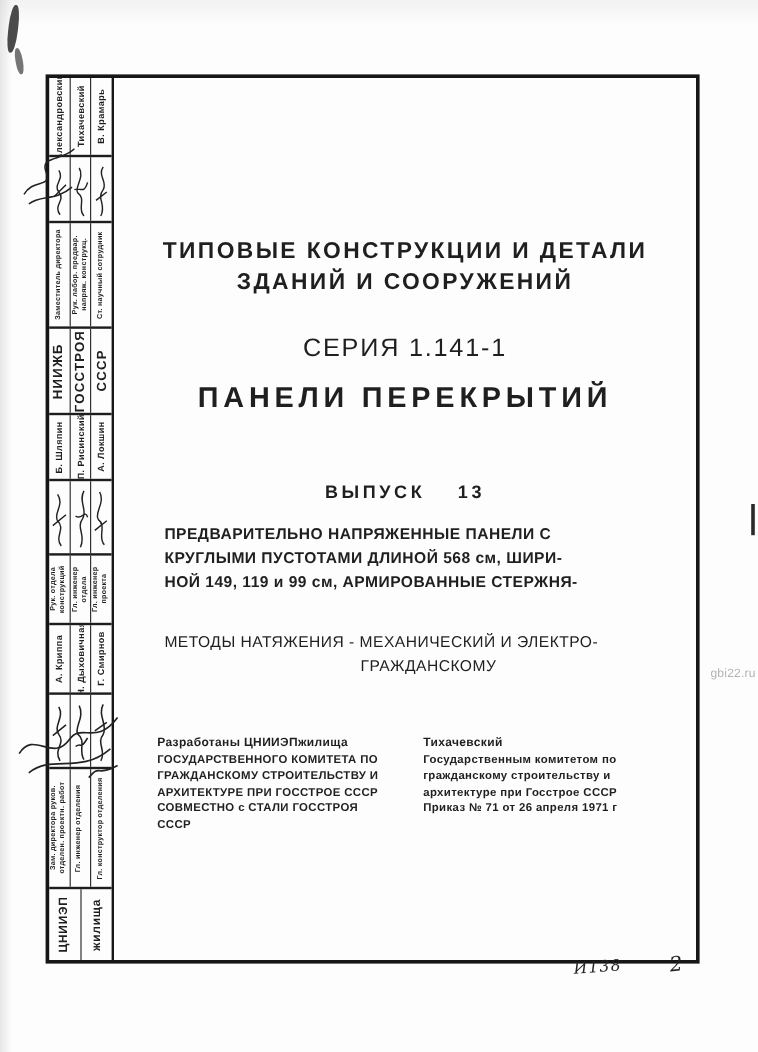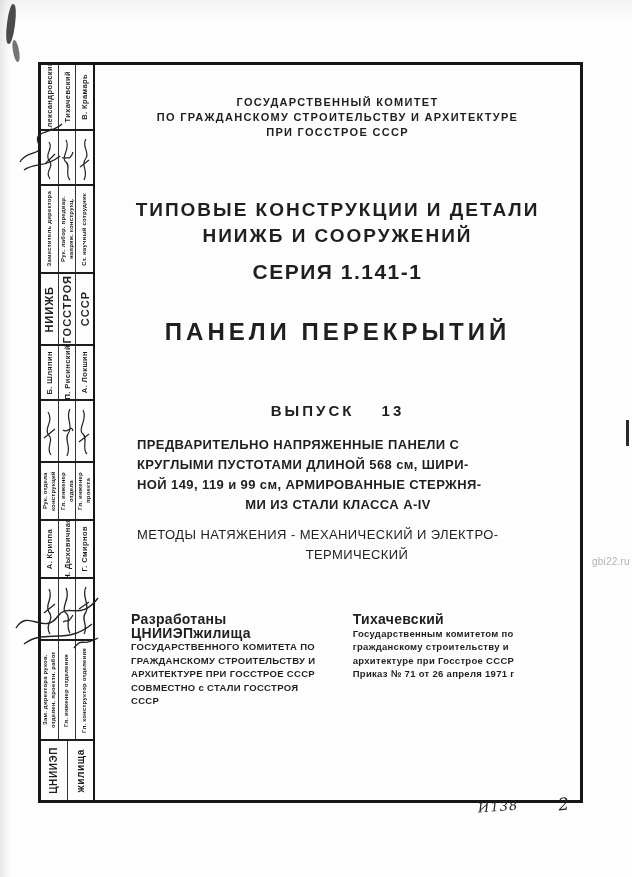--- a/index.html
+++ b/index.html
@@ -33,35 +33,35 @@
   .vname{font-size:7.5px;font-weight:bold;letter-spacing:.4px;}
   .vtitle{font-size:6px;font-weight:bold;white-space:normal;line-height:1.25;letter-spacing:.2px;text-align:center;}
   .vorg{font-size:11px;font-weight:bold;letter-spacing:1px;}
   .vorg2{font-size:10px;font-weight:bold;letter-spacing:.6px;}
   .sig{width:100%;height:100%;display:flex;align-items:center;justify-content:center;}
   
   .content{position:absolute;left:54px;top:0;right:0;bottom:0;}
   .cblock{position:absolute;left:0;right:0;text-align:center;}
   .committee{top:30px;font-size:11px;font-weight:bold;letter-spacing:1.3px;line-height:15px;}
   .doctype{top:132px;font-size:19px;font-weight:bold;letter-spacing:2px;line-height:26px;}
-  .series{top:195px;font-size:21px;font-weight:bold;letter-spacing:1.5px;}
+  .series{top:214px;font-size:21px;font-weight:normal;letter-spacing:1.5px;}
   .subject1{top:253px;font-size:24px;font-weight:bold;letter-spacing:4px;text-align:center;}
   .subject2{top:290px;font-size:20px;font-weight:bold;letter-spacing:.8px;}
   .issue{top:337px;font-size:15px;font-weight:bold;letter-spacing:3px;word-spacing:20px;}
   .descr{position:absolute;left:42px;top:370px;width:402px;font-size:13px;font-weight:bold;
     letter-spacing:.4px;line-height:20px;text-align:left;}
   .descr .center{text-align:center;}
   .methods{position:absolute;left:42px;top:460px;width:440px;font-size:13px;font-weight:normal;
     letter-spacing:.4px;line-height:20px;text-align:left;}
   .methods .center{text-align:center;}
   .cols{position:absolute;left:36px;top:548px;right:8px;display:flex;}
   .col{font-size:9.5px;font-weight:bold;letter-spacing:.3px;line-height:13.5px;text-align:left;}
   .col.dev{width:218px;margin-right:12px;}
   .col.app{width:228px;}
-  .col .lead{font-size:14px;}
+  .col .lead{font-size:10px;}
   
   .watermark{position:absolute;left:592px;top:556px;font-size:10px;color:#b3b3b3;letter-spacing:.2px;}
   .hand{font-family:"DejaVu Serif",serif;font-style:italic;color:#232323;}
   .hand-note{position:absolute;left:478px;top:799px;font-size:13px;transform:rotate(-4deg);letter-spacing:1px;}
   .hand-page{position:absolute;left:558px;top:794px;font-size:17px;transform:rotate(-6deg);}
   .artifact-a{position:absolute;left:7px;top:4px;width:8px;height:40px;background:#2c2c2c;border-radius:45%;transform:rotate(7deg);opacity:.85;}
   .artifact-b{position:absolute;left:13px;top:40px;width:6px;height:22px;background:#3a3a3a;border-radius:45%;transform:rotate(-10deg);opacity:.7;}
   .artifact-c{position:absolute;left:626px;top:420px;width:3px;height:26px;background:#2a2a2a;}
   .flourish{position:absolute;pointer-events:none;}
 </style>
@@ -239,47 +239,41 @@
         </div>
       <div class="scell">
           <span class="vtext vorg2">жилища</span>
         </div>
     </div>
 
   </div>
 
   <div class="content">
 
-    <div class="cblock committee">
-      <div>ГОСУДАРСТВЕННЫЙ  КОМИТЕТ</div>
-      <div>ПО ГРАЖДАНСКОМУ СТРОИТЕЛЬСТВУ И АРХИТЕКТУРЕ</div>
-      <div>ПРИ  ГОССТРОЕ  СССР</div>
-    </div>
 
     <div class="cblock doctype">
       <div>ТИПОВЫЕ КОНСТРУКЦИИ И ДЕТАЛИ</div>
-      <div>НИИЖБ И СООРУЖЕНИЙ</div>
+      <div>ЗДАНИЙ И СООРУЖЕНИЙ</div>
     </div>
 
     <div class="cblock series">СЕРИЯ 1.141-1</div>
 
     <div class="cblock subject1">ПАНЕЛИ ПЕРЕКРЫТИЙ</div>
 
     <div class="cblock issue">ВЫПУСК 13</div>
 
     <div class="descr">
       <div>ПРЕДВАРИТЕЛЬНО НАПРЯЖЕННЫЕ ПАНЕЛИ С</div>
       <div>КРУГЛЫМИ ПУСТОТАМИ ДЛИНОЙ 568 см, ШИРИ-</div>
       <div>НОЙ 149, 119 и 99 см, АРМИРОВАННЫЕ СТЕРЖНЯ-</div>
-      <div class="center">МИ ИЗ СТАЛИ КЛАССА А-IV</div>
     </div>
 
     <div class="methods">
       <div>МЕТОДЫ НАТЯЖЕНИЯ - МЕХАНИЧЕСКИЙ И ЭЛЕКТРО-</div>
-      <div class="center">ТЕРМИЧЕСКИЙ</div>
+      <div class="center">ГРАЖДАНСКОМУ</div>
     </div>
 
     <div class="cols">
       <div class="col dev">
         <div class="lead">Разработаны ЦНИИЭПжилища</div>
         <div>ГОСУДАРСТВЕННОГО КОМИТЕТА ПО</div>
         <div>ГРАЖДАНСКОМУ СТРОИТЕЛЬСТВУ И</div>
         <div>АРХИТЕКТУРЕ ПРИ ГОССТРОЕ СССР</div>
         <div>СОВМЕСТНО с СТАЛИ ГОССТРОЯ</div>
         <div>СССР</div>

